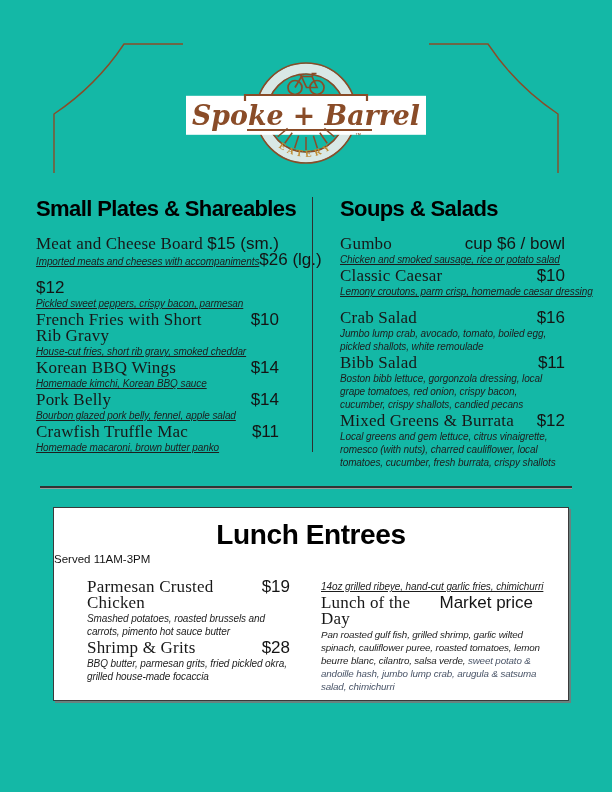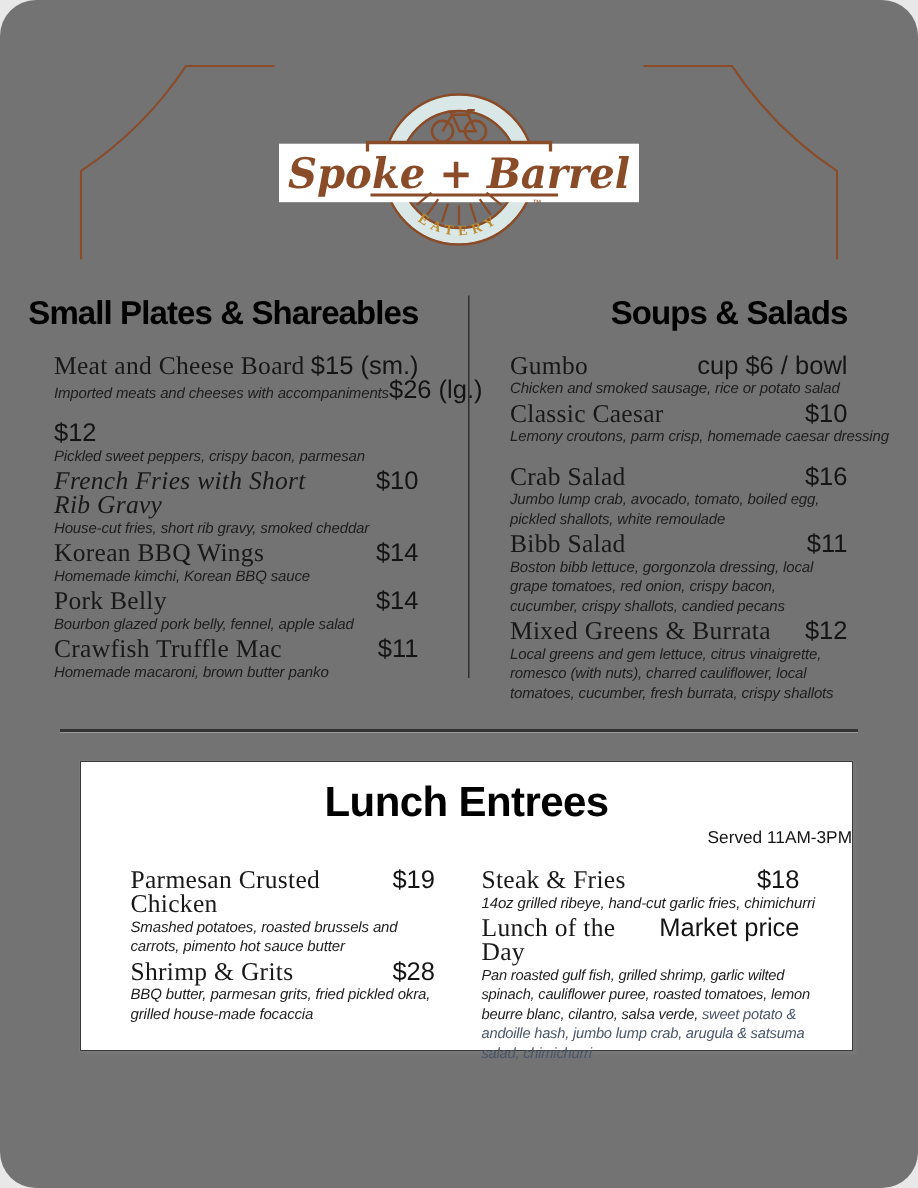--- a/index.html
+++ b/index.html
@@ -1,61 +1,61 @@
 <!DOCTYPE html>
 <html><head>
 <meta charset="utf-8">
 <style>
   html,body{margin:0;padding:0;background:#e8e8e8;}
   .page{
     position:relative;width:612px;height:792px;margin:0 auto;
-    background:#737373;overflow:hidden;
-    font-family:"Liberation Sans",sans-serif;color:#141414;border-radius:24px;
+    background:#14b8a6;overflow:hidden;
+    font-family:"Liberation Sans",sans-serif;color:#141414;
   }
   
   .apron{position:absolute;left:0;top:0;width:612px;height:200px;}
   .logo{position:absolute;left:186px;top:51px;width:240px;height:122px;}
   
   .col{position:absolute;}
   .col-left{left:36px;top:196px;width:243px;}
   .col-right{left:340px;top:196px;width:225px;}
-  .col-title-wrap{display:flex;justify-content:flex-end;margin:0 0 14px 0;}
+  .col-title-wrap{display:flex;justify-content:flex-start;margin:0 0 14px 0;}
   .col-title{
     margin:0;font-size:22px;line-height:26px;font-weight:bold;color:#000;
     letter-spacing:-0.6px;white-space:nowrap;
   }
   .mi{margin-bottom:2px;}
   .mt-lg{margin-top:12px;}
   .r1{display:flex;justify-content:space-between;align-items:baseline;}
   .r2{display:flex;justify-content:space-between;align-items:baseline;}
   .nm{
     font-family:"Liberation Serif","DejaVu Serif",serif;
     font-size:17px;line-height:16px;color:#181818;letter-spacing:.2px;
   }
-  .nm-w175{max-width:175px;font-style:italic;}
+  .nm-w175{max-width:175px;}
   .nm-w140{max-width:140px;}
   .pr{font-size:17px;line-height:16px;color:#141414;flex-shrink:0;white-space:nowrap;}
   .ds{
     font-style:italic;font-size:10px;line-height:13px;color:#1d1d1d;
     letter-spacing:-0.1px;margin-top:1px;
   }
-  .oneline{white-space:nowrap;}
+  .oneline{white-space:nowrap;text-decoration:underline;}
   .accent{color:#4a5568;}
   
   .vdivider{position:absolute;left:312px;top:197px;width:0px;height:255px;border-left:1.5px solid #2f2f2f;}
   .hrule{position:absolute;left:40px;top:486px;width:532px;height:2px;background:#333;border-bottom:1px solid #9a9a9a;}
   
   .lunch-box{
     position:absolute;left:53px;top:507px;width:514px;height:192px;
     border:1.5px solid #3a3a3a;background:#fff;
     box-shadow:2px 2px 0 rgba(120,120,120,.85);
   }
   .lunch-title-wrap{display:flex;justify-content:center;margin-top:10px;}
   .lunch-title{margin:0;font-size:28px;line-height:34px;font-weight:bold;color:#000;letter-spacing:-0.4px;white-space:nowrap;}
-  .lunch-sub{text-align:right;font-size:11.5px;line-height:14px;color:#141414;}
+  .lunch-sub{text-align:left;font-size:11.5px;line-height:14px;color:#141414;}
   .lunch-col{position:absolute;top:71px;}
   .lunch-col-left{left:33px;width:203px;}
   .lunch-col-right{left:267px;width:212px;}
   .ds-wide{width:236px;font-size:9.8px;letter-spacing:-0.15px;}
 </style>
 </head>
 <body>
 
 <div class="page">
 
@@ -230,24 +230,20 @@
         <div class="r1">
             <span class="nm">Shrimp &amp; Grits</span>
             <span class="pr">$28</span>
           </div>
         <div class="ds">BBQ butter, parmesan grits, fried pickled okra, grilled house-made focaccia</div>
       </div>
     </div>
 
     <div class="lunch-col lunch-col-right">
       <div class="mi">
-        <div class="r1">
-            <span class="nm">Steak &amp; Fries</span>
-            <span class="pr">$18</span>
-          </div>
         <div class="ds oneline">14oz grilled ribeye, hand-cut garlic fries, chimichurri</div>
       </div>
       <div class="mi">
         <div class="r1">
             <span class="nm">Lunch of the Day</span>
             <span class="pr">Market price</span>
           </div>
         <div class="ds ds-wide"><span>Pan roasted gulf fish, grilled shrimp, garlic wilted spinach, cauliflower puree, roasted tomatoes, lemon beurre blanc, cilantro, salsa verde, </span><span class="accent">sweet potato &amp; andoille hash, jumbo lump crab, arugula &amp; satsuma salad, chimichurri</span></div>
       </div>
     </div>

